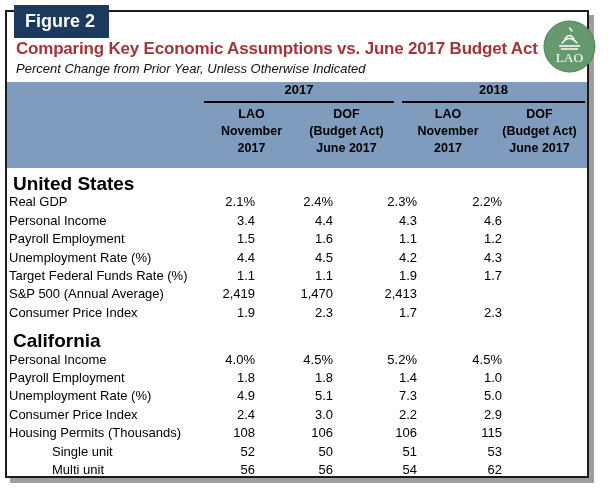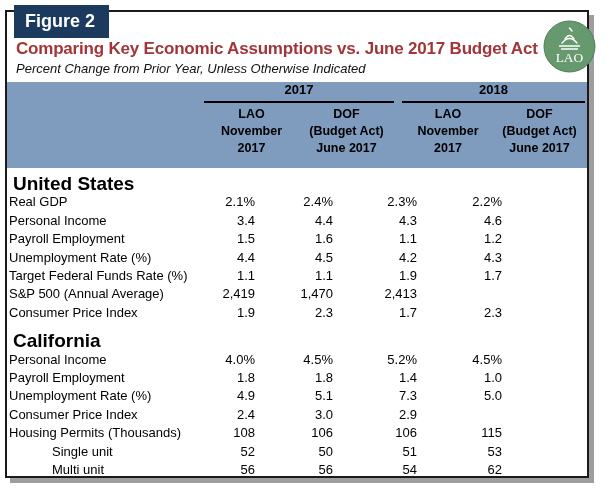--- a/index.html
+++ b/index.html
@@ -174,20 +174,21 @@
           <div class="cell label ind1">Unemployment Rate (%)</div>
           <div class="cell val">4.9</div>
           <div class="cell val">5.1</div>
           <div class="cell val">7.3</div>
           <div class="cell val">5.0</div>
         </div>
         <div class="trow">
           <div class="cell label ind1">Consumer Price Index</div>
           <div class="cell val">2.4</div>
           <div class="cell val">3.0</div>
+          <div class="cell val">2.2</div>
           <div class="cell val">2.9</div>
         </div>
         <div class="trow">
           <div class="cell label ind1">Housing Permits (Thousands)</div>
           <div class="cell val">108</div>
           <div class="cell val">106</div>
           <div class="cell val">106</div>
           <div class="cell val">115</div>
         </div>
         <div class="trow">

